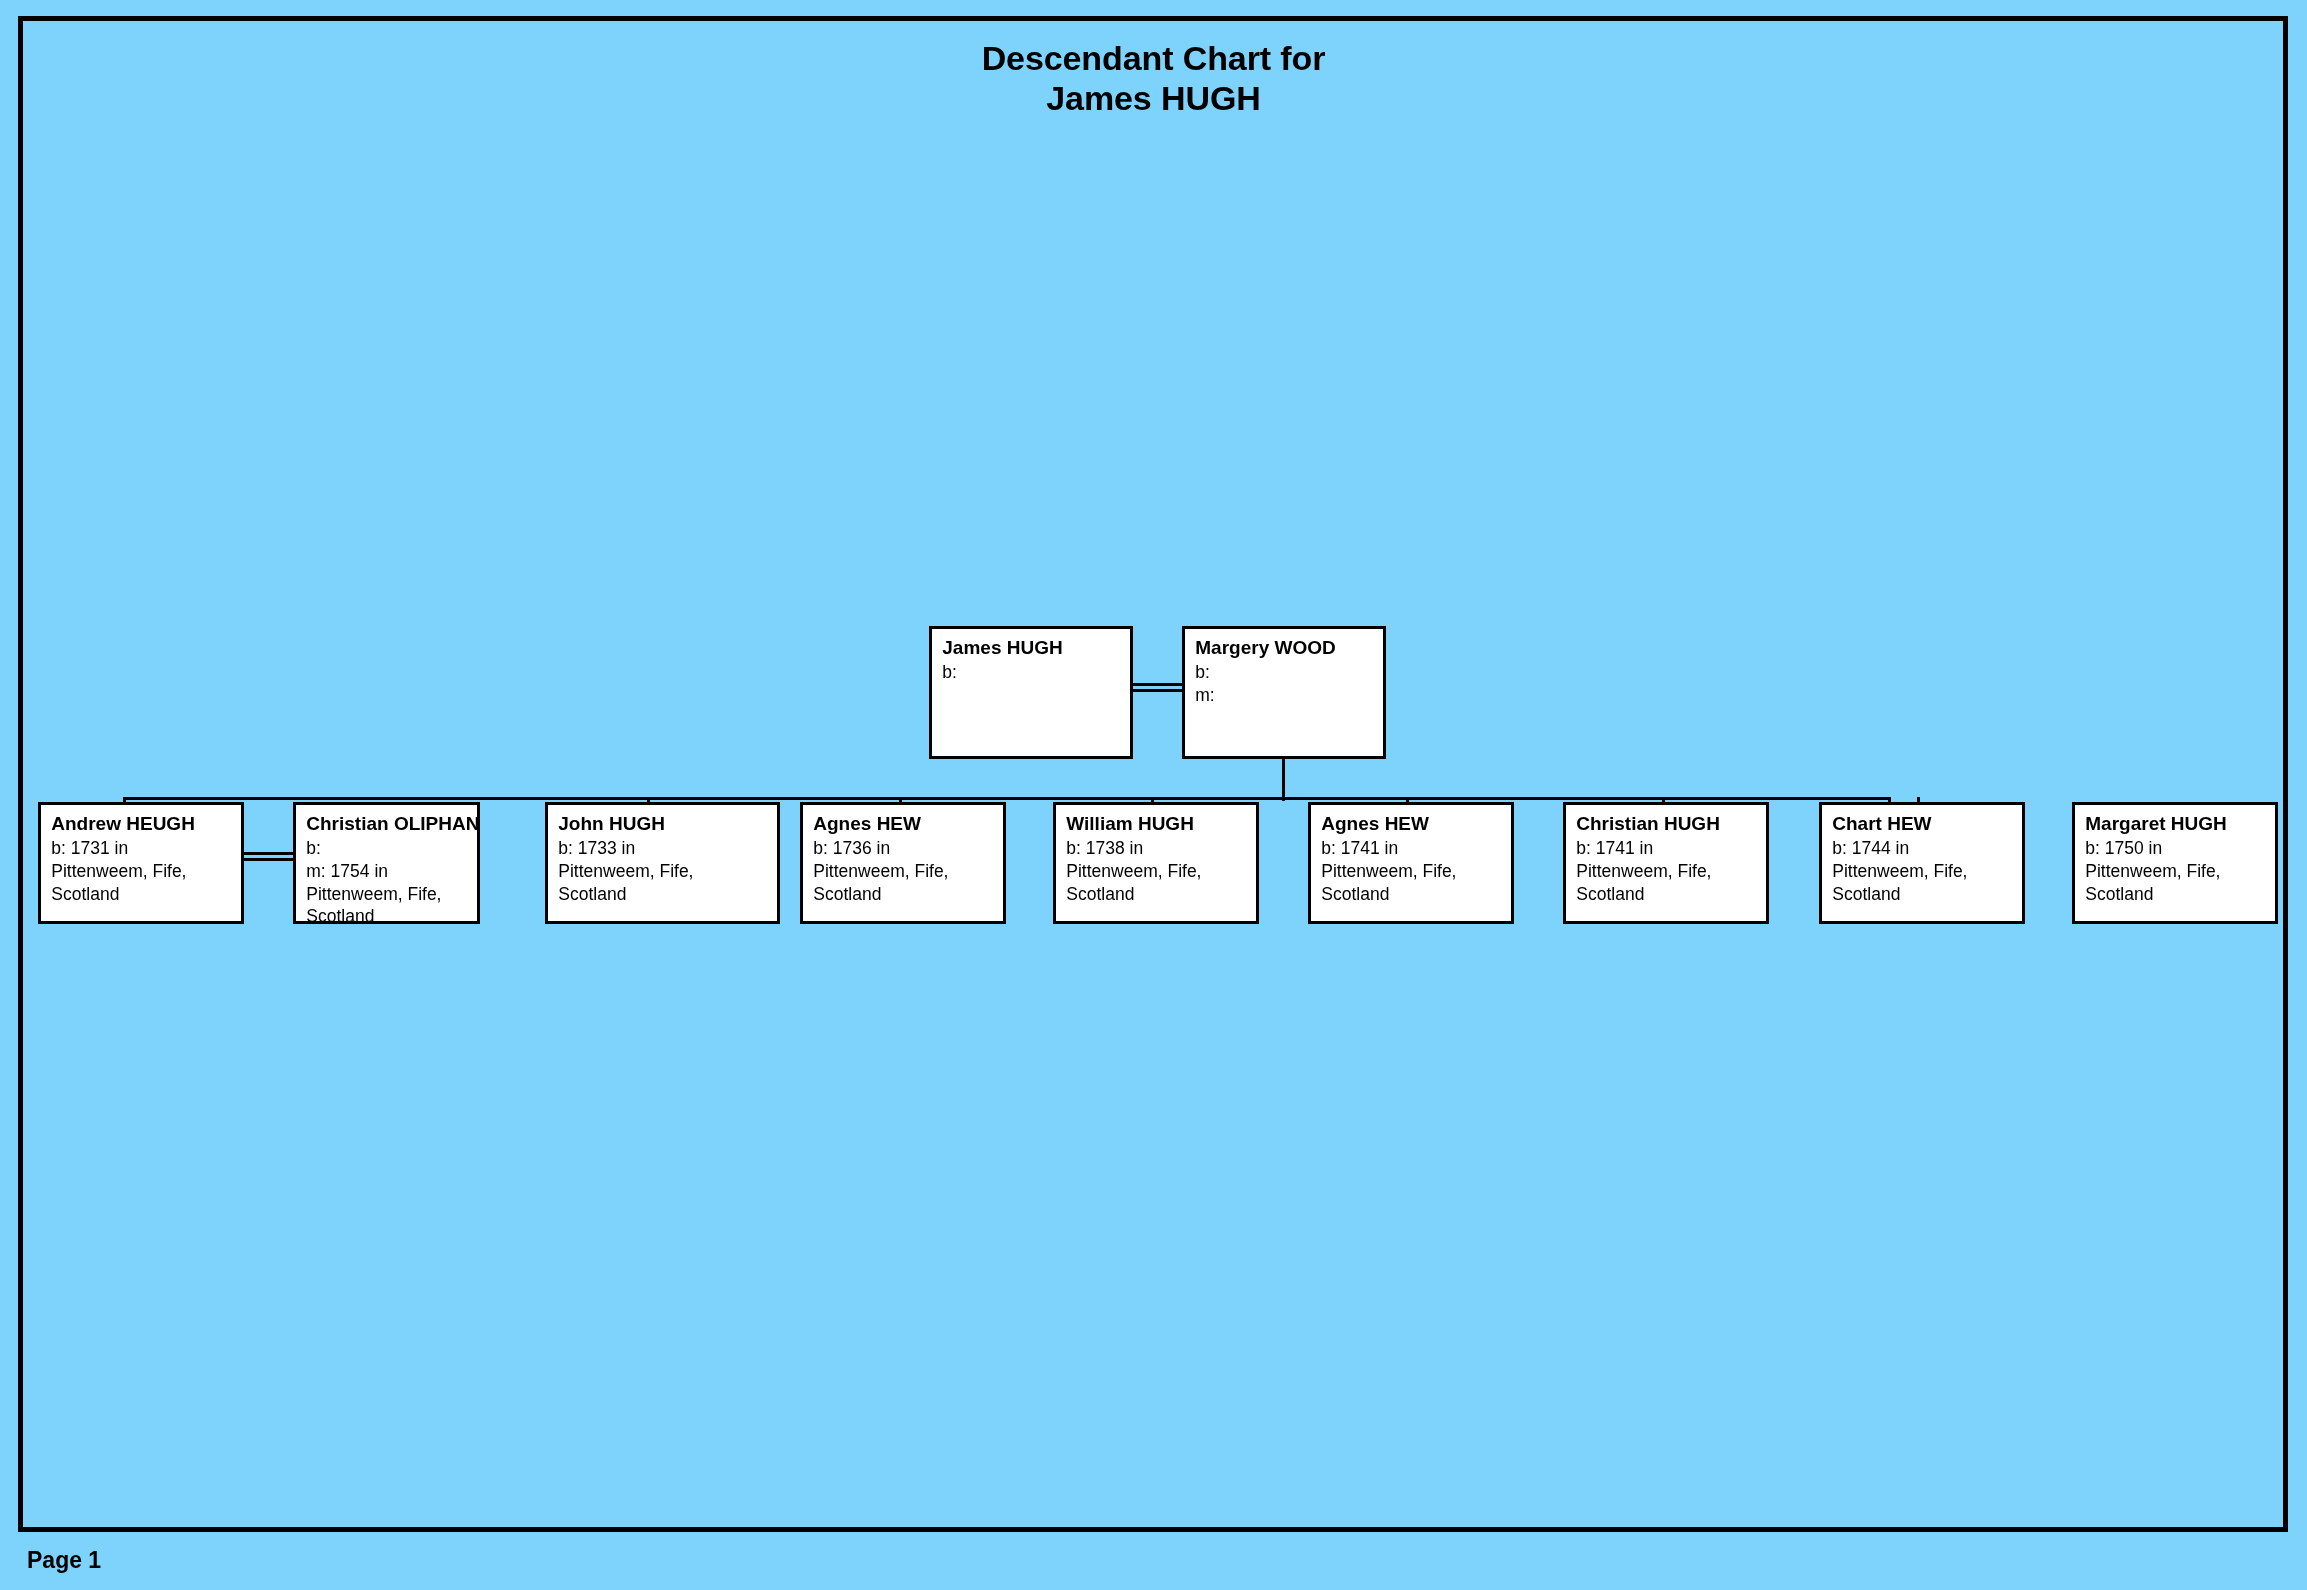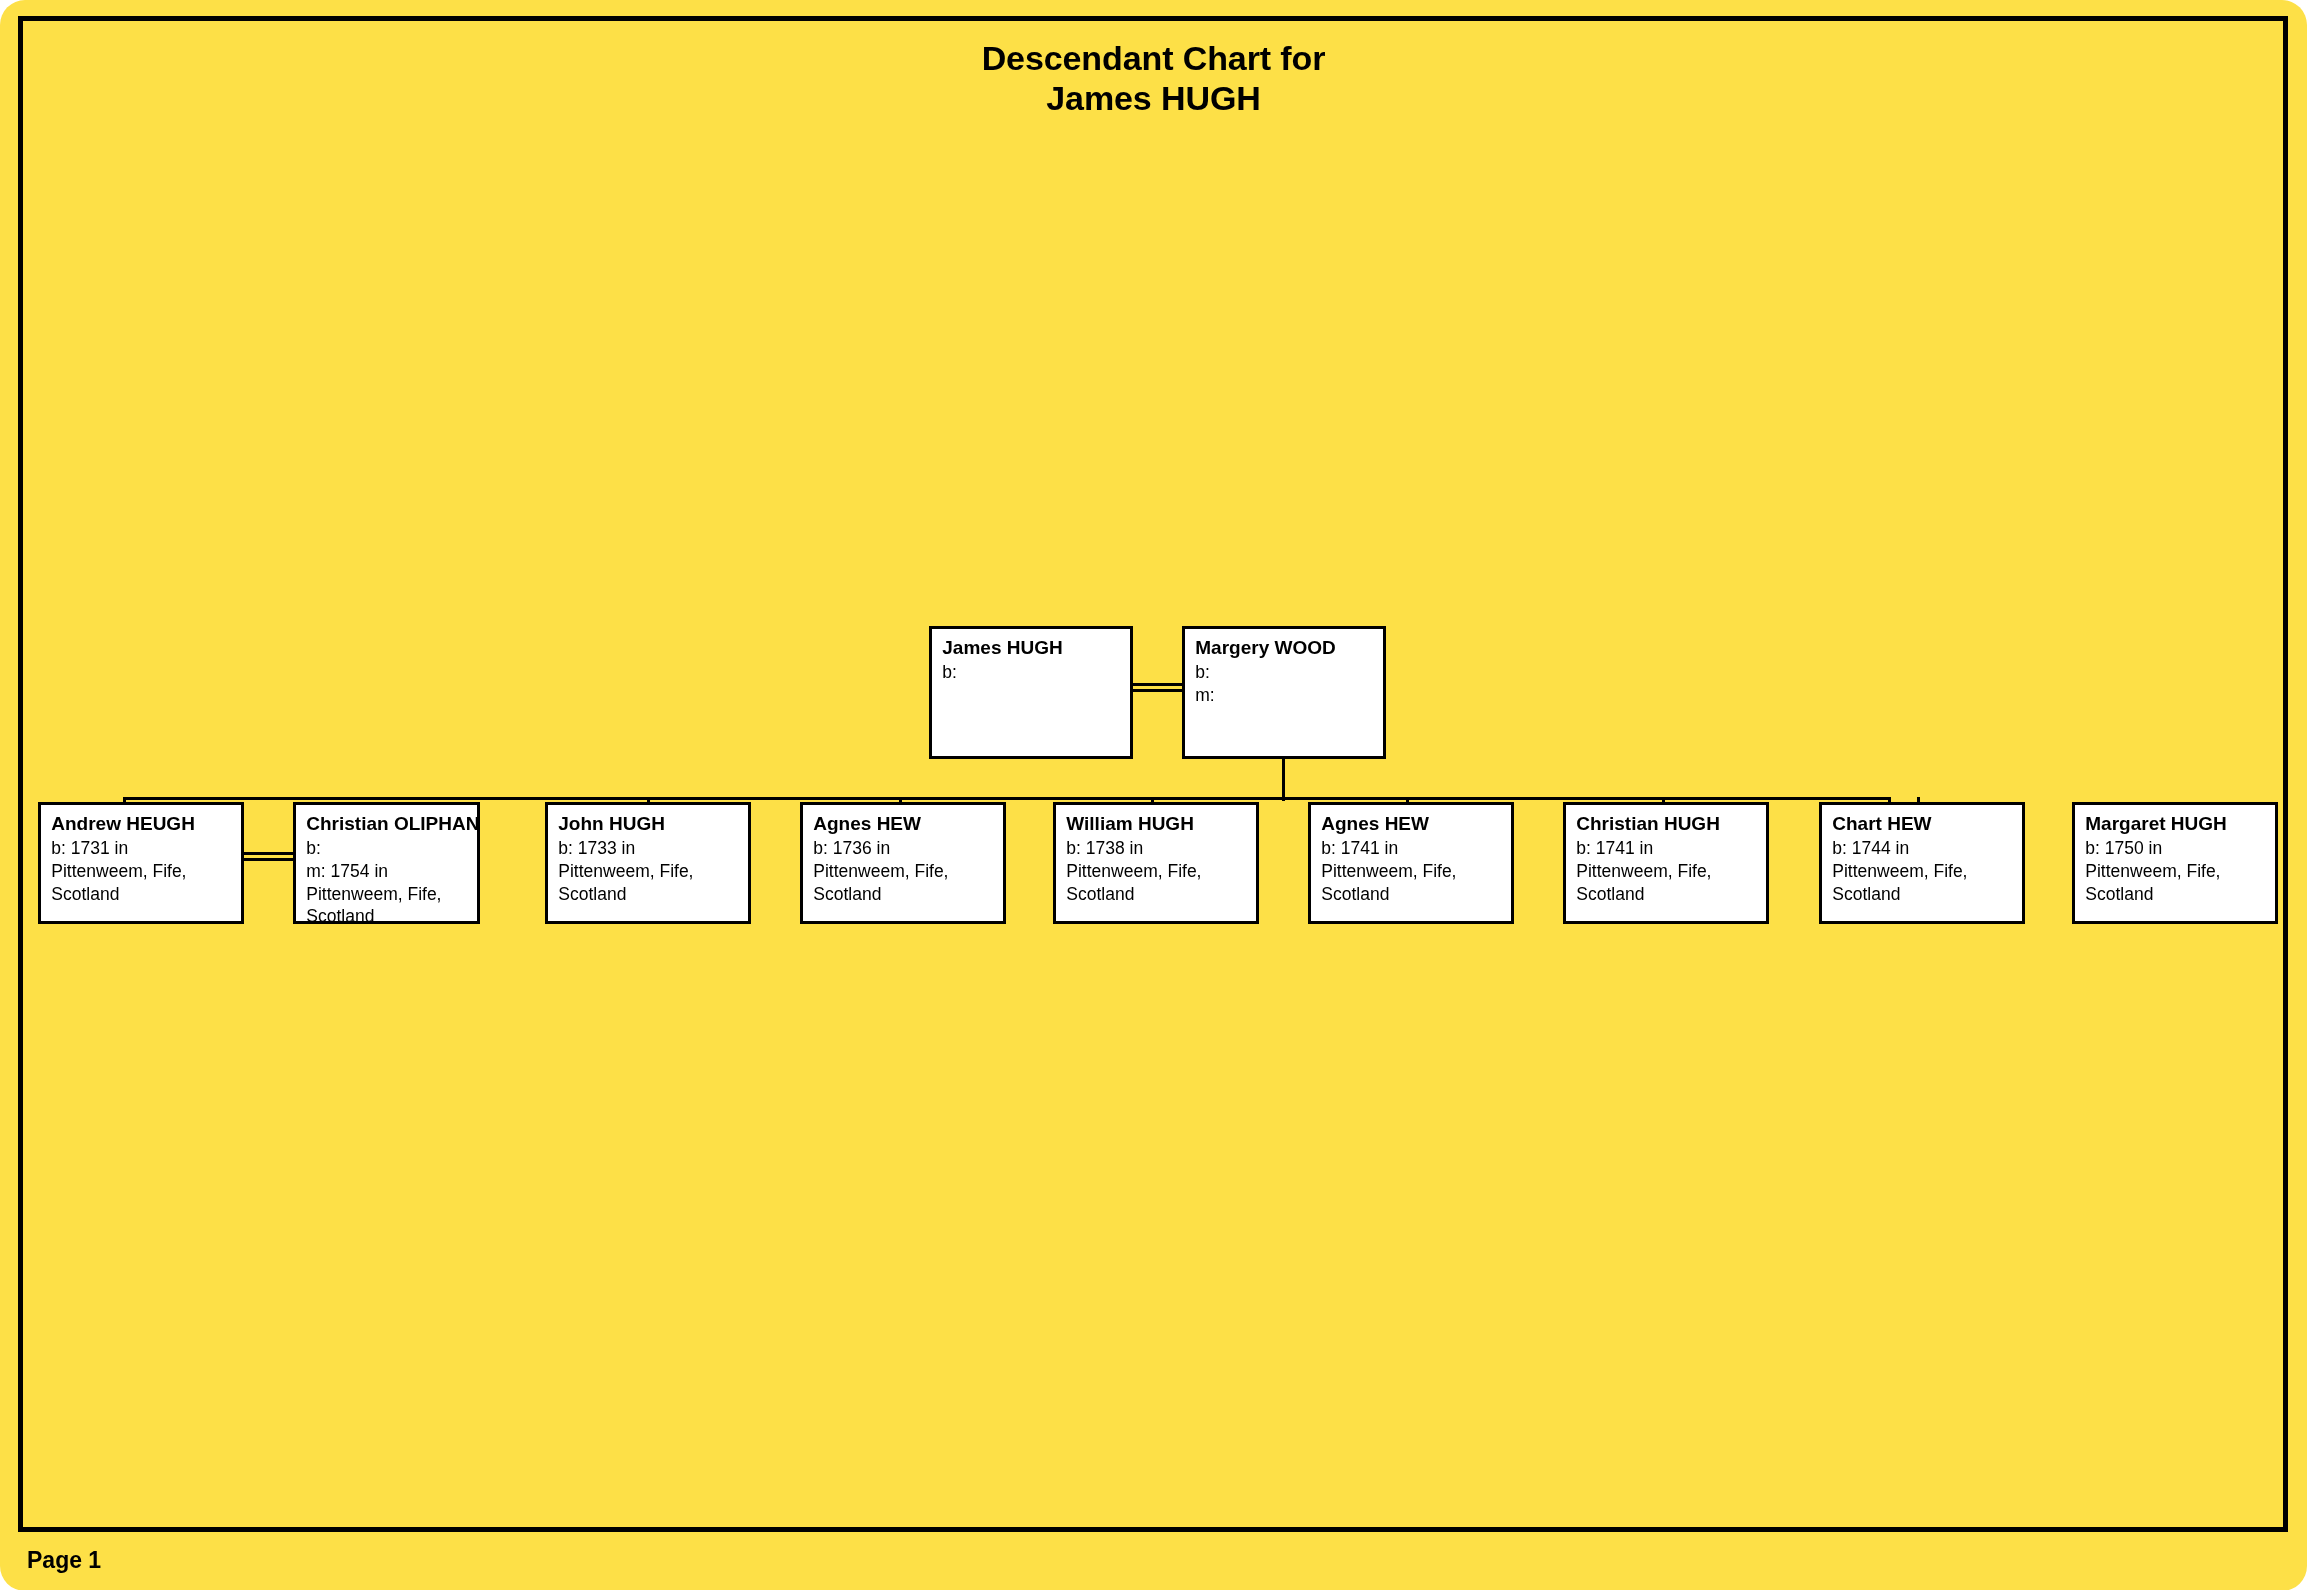--- a/index.html
+++ b/index.html
@@ -9,23 +9,22 @@
     background: #ffffff;
   }
   body {
     font-family: "Liberation Sans", sans-serif;
     color: #000000;
   }
   #page {
     position: relative;
     width: 2307px;
     height: 1591px;
-    background: #fde047;
+    background: #7dd3fc;
     overflow: hidden;
-    border-radius: 25px;
   }
 
   
   #page-frame {
     position: absolute;
     left: 17.5px;
     top: 16px;
     width: 2270px;
     height: 1516px;
     border: 5.2px solid #000000;
@@ -169,21 +168,21 @@
   <div class="person-box" style="left:293px; top:802px; width:187px; height:122px;">
     <div class="person-name">Christian OLIPHANT</div>
     <div class="person-detail">
       <span class="dl">b:</span>
       <span class="dl">m: 1754 in</span>
       <span class="dl">Pittenweem, Fife,</span>
       <span class="dl">Scotland</span>
     </div>
   </div>
 
-  <div class="person-box" style="left:545px; top:802px; width:206px; height:122px;">
+  <div class="person-box" style="left:545px; top:802px; width:235px; height:122px;">
     <div class="person-name">John HUGH</div>
     <div class="person-detail">
       <span class="dl">b: 1733 in</span>
       <span class="dl">Pittenweem, Fife,</span>
       <span class="dl">Scotland</span>
     </div>
   </div>
 
   <div class="person-box" style="left:800px; top:802px; width:206px; height:122px;">
     <div class="person-name">Agnes HEW</div>

